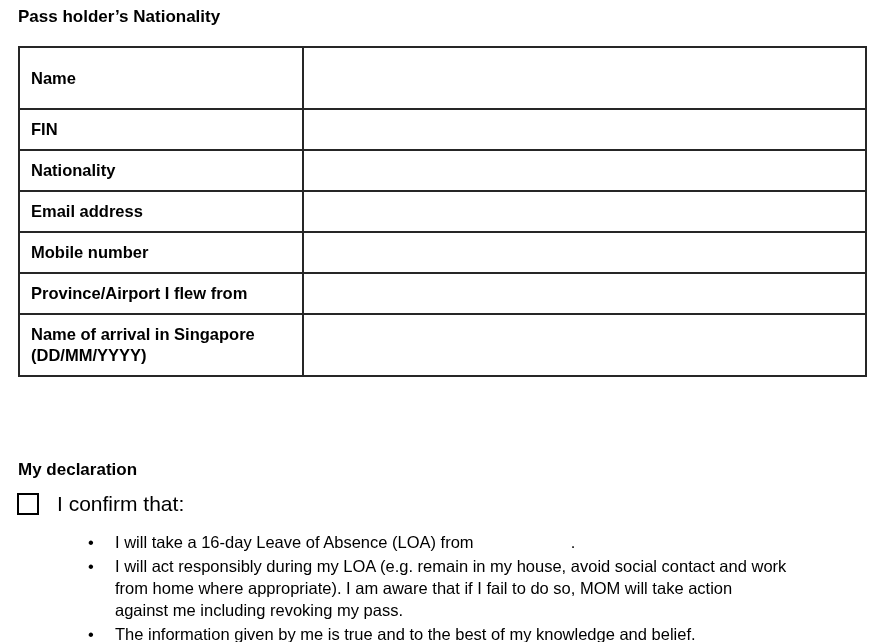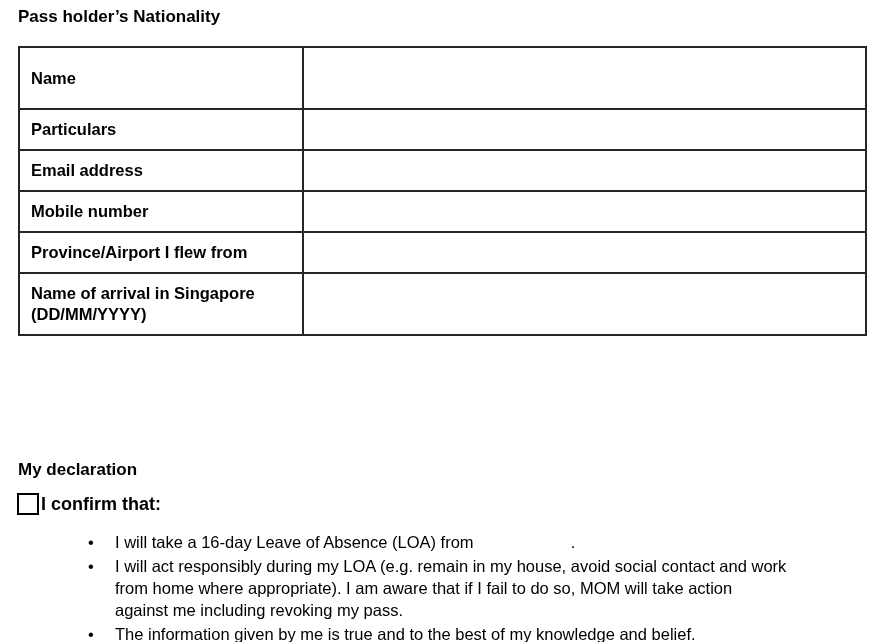--- a/index.html
+++ b/index.html
@@ -61,24 +61,23 @@
   }
   .checkbox {
     display: inline-block;
     width: 22px;
     height: 22px;
     border: 2px solid #000000;
     background: #ffffff;
     flex: 0 0 auto;
   }
   .confirm-label {
-    margin-left: 2px;
-    font-size: 18px;
+    margin-left: 18px;
+    font-size: 21px;
     line-height: 22px;
-    font-weight: bold;
   }
 
   ul.decl-list {
     position: absolute;
     left: 88px;
     top: 531px;
     width: 782px;
     list-style: none;
   }
   ul.decl-list li {
@@ -108,21 +107,25 @@
 
   <div class="section-title" id="title-particulars">Pass holder’s Nationality</div>
 
   <table class="ptable">
     <tbody>
       <tr class="r-tall">
         <td class="cell-label">Name</td>
         <td class="cell-value"></td>
       </tr>
       <tr>
-        <td class="cell-label">Particulars</td>
+        <td class="cell-label">FIN</td>
+        <td class="cell-value"></td>
+      </tr>
+      <tr>
+        <td class="cell-label">Nationality</td>
         <td class="cell-value"></td>
       </tr>
       <tr>
         <td class="cell-label">Email address</td>
         <td class="cell-value"></td>
       </tr>
       <tr>
         <td class="cell-label">Mobile number</td>
         <td class="cell-value"></td>
       </tr>

